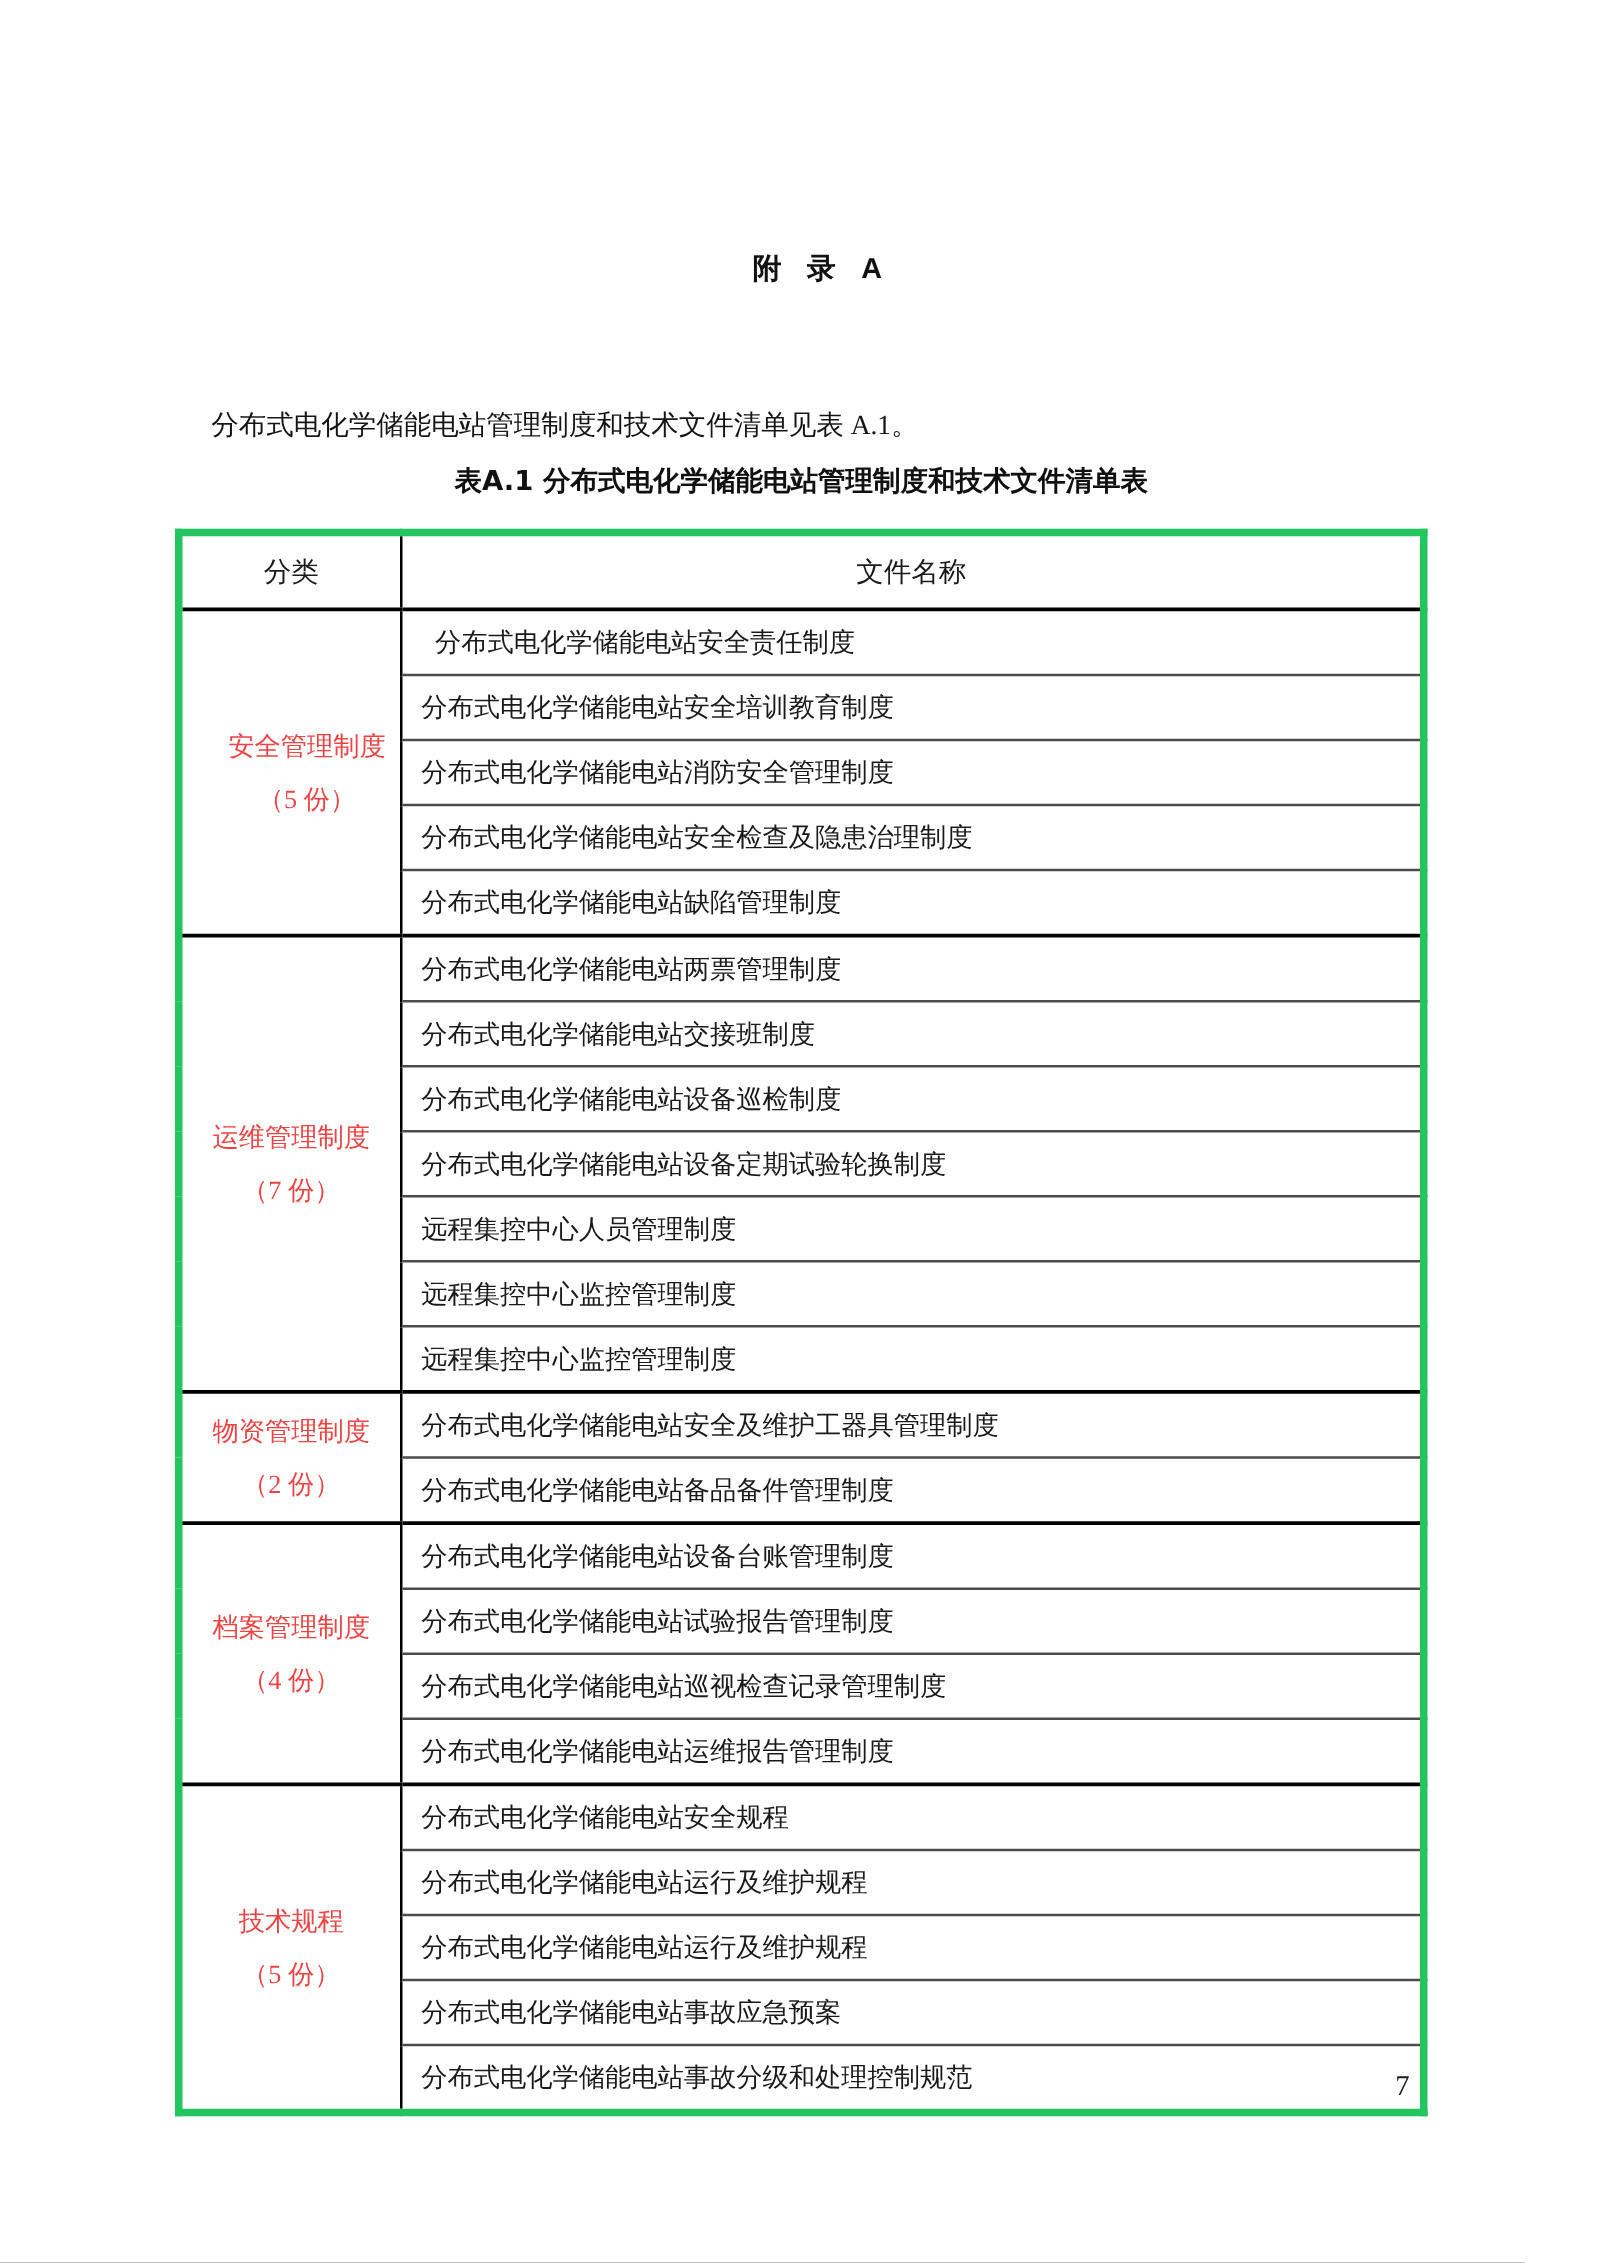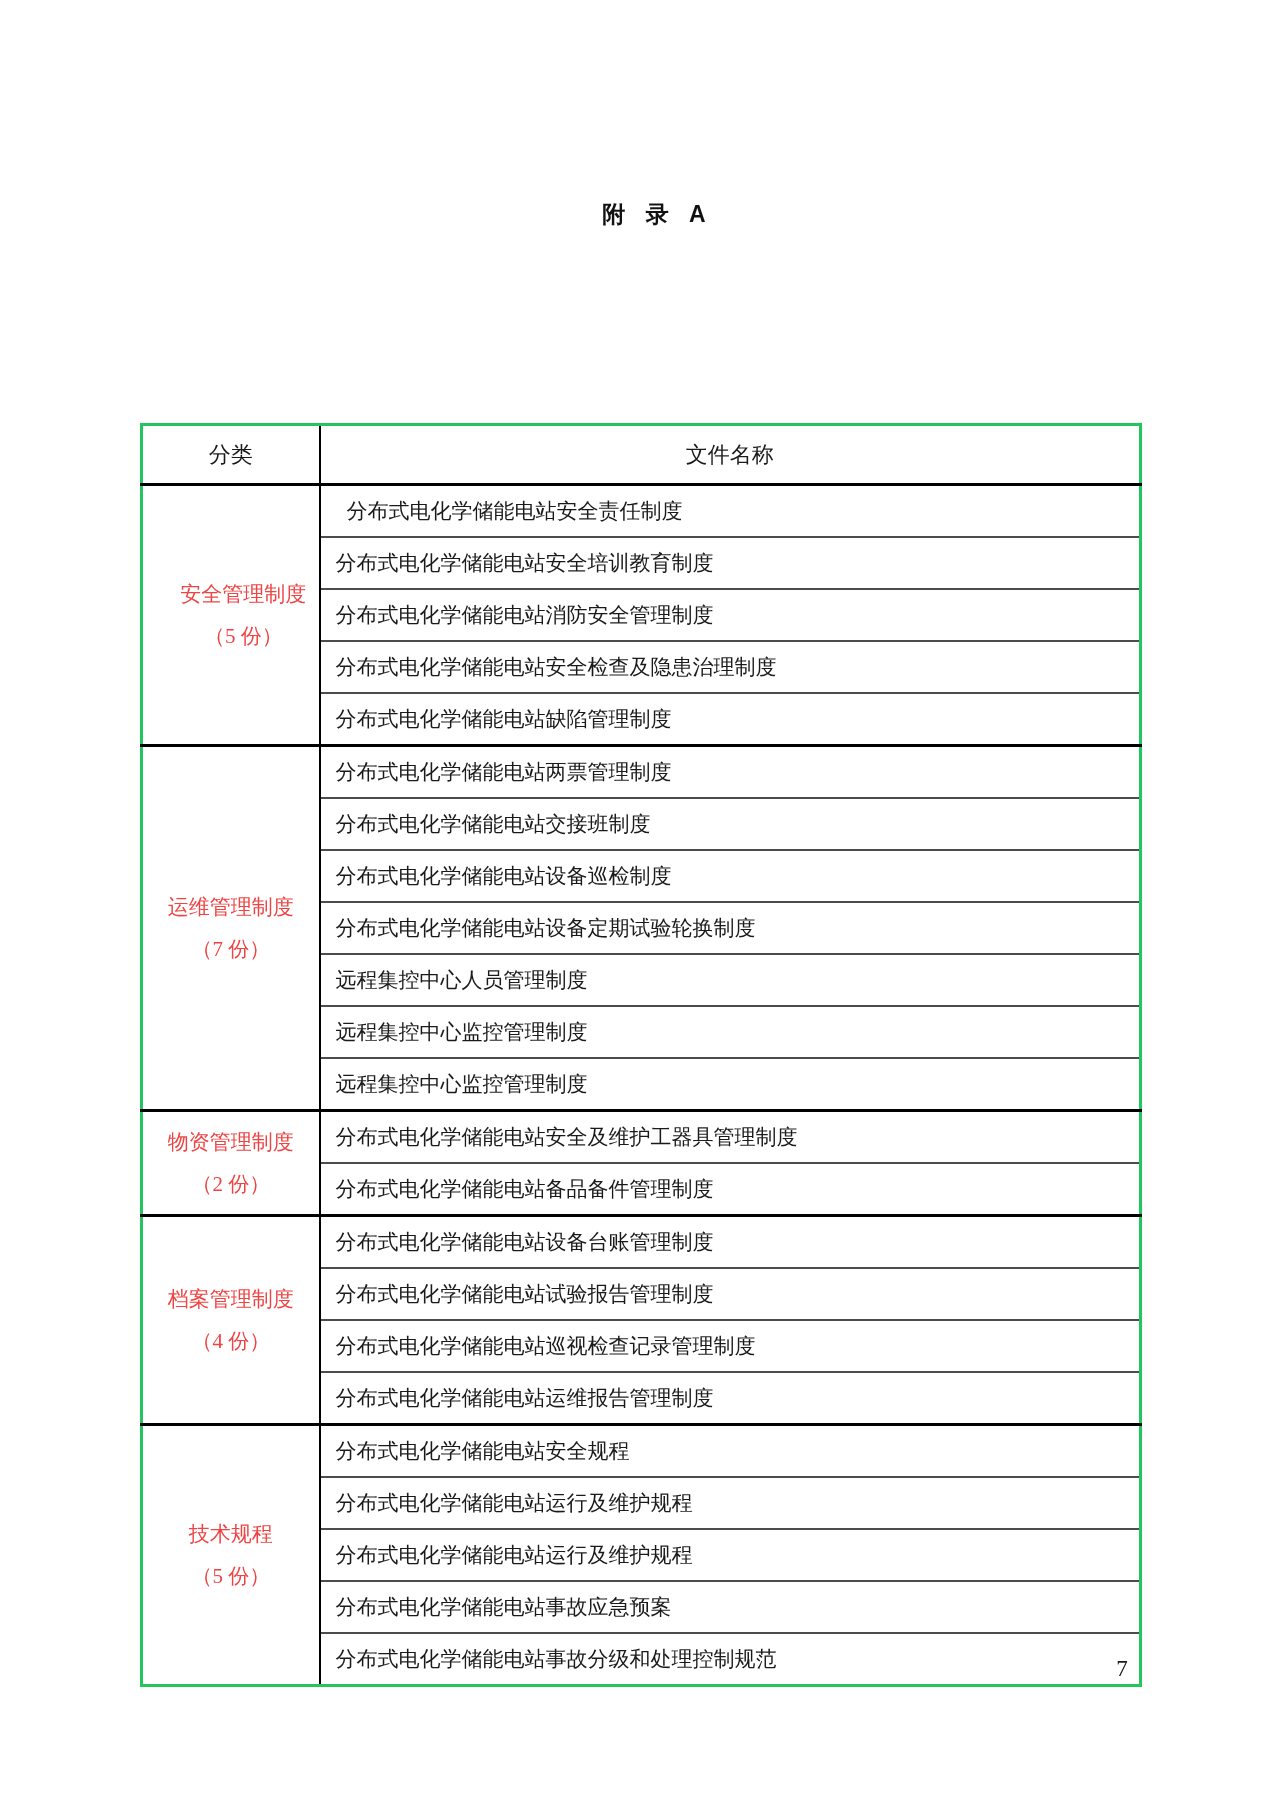--- a/index.html
+++ b/index.html
@@ -32,21 +32,21 @@
   }
   .table-caption{
     position:absolute;left:140px;top:372px;width:1002px;text-align:center;
     font-family:"DejaVu Sans","Liberation Sans",sans-serif;
     font-weight:700;font-size:22px;line-height:28px;color:#111;
   }
   table.doc-table{
     position:absolute;left:140px;top:423px;
     width:1002px;
     border-collapse:collapse;table-layout:fixed;
-    border:3px solid #22c55e;
+    border:6px solid #22c55e;
   }
   table.doc-table col.c1{width:178px;}
   table.doc-table th{
     height:55px;
     font-weight:400;font-size:22px;
     text-align:center;vertical-align:middle;
     border-bottom:3px solid #000;
     color:#1a1a1a;
   }
   table.doc-table th + th{border-left:2.5px solid #000;}
@@ -72,21 +72,23 @@
 </head>
 <body>
 
 <div class="page">
 
 
   <div class="center-block annex-title">附 录 A</div>
 
 
 
+  <div class="intro">分布式电化学储能电站管理制度和技术文件清单见表 A.1。</div>
 
+  <div class="table-caption">表A.1 分布式电化学储能电站管理制度和技术文件清单表</div>
 
   <table class="doc-table">
     <colgroup>
         <col class="c1">
         <col class="c2">
       </colgroup>
     <thead>
       <tr>
         <th>分类</th>
         <th>文件名称</th>

